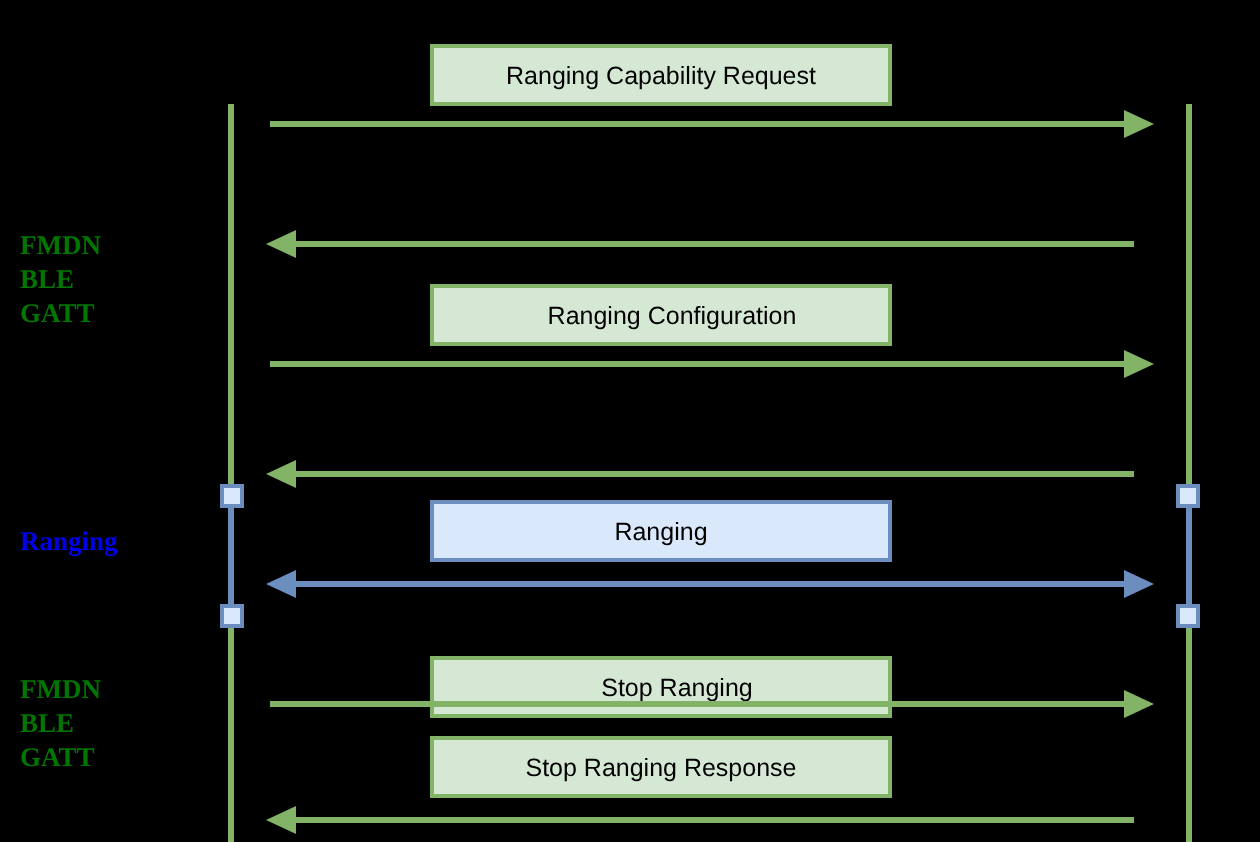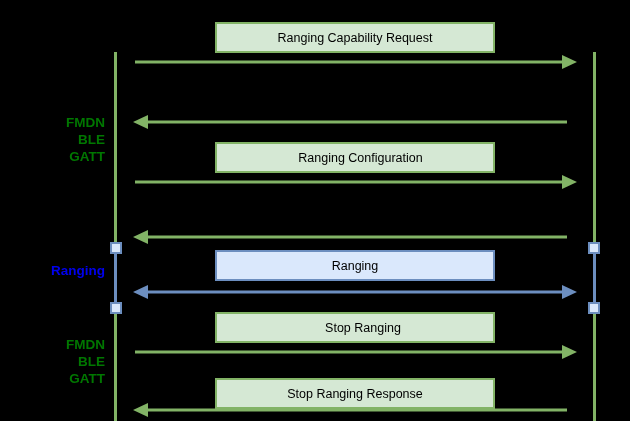--- a/index.html
+++ b/index.html
@@ -21,46 +21,46 @@
   .lifeline.right{left:593px;}
   .activation-segment{position:absolute;width:3px;top:248px;height:59px;background:var(--blue-stroke);}
   .activation-segment.left{left:114px;}
   .activation-segment.right{left:593px;}
   .activation-marker{
     position:absolute;width:12px;height:12px;box-sizing:border-box;
     background:var(--blue-fill);border:2px solid var(--blue-stroke);
   }
   
   .msg-box{
-    position:absolute;left:215px;width:280px;height:31px;box-sizing:border-box;
+    position:absolute;left:215px;width:231px;height:31px;box-sizing:border-box;
     background:var(--green-fill);border:2px solid var(--green-stroke);
     display:flex;align-items:center;justify-content:center;
     font-size:12.5px;color:#000;
   }
   .msg-box.blue{background:var(--blue-fill);border-color:var(--blue-stroke);}
   .box-1{top:22px;} .box-2{top:82px;} .box-3{top:142px;padding-left:11px;} .box-4{top:197px;}
-  .box-5{top:250px;} .box-6{top:312px;padding-left:16px;} .box-7{top:378px;}
+  .box-5{top:250px;} .box-6{top:328px;padding-left:16px;} .box-7{top:368px;}
   
   .arrow{position:absolute;left:133px;width:444px;height:14px;}
   .arr-1{top:55px;} .arr-2{top:115px;} .arr-3{top:175px;} .arr-4{top:230px;}
   .arr-5{top:285px;} .arr-6{top:345px;} .arr-7{top:403px;}
   .shaft{position:absolute;height:3px;top:50%;transform:translateY(-50%);background:var(--green-stroke);}
   .dir-right .shaft{left:2px;right:13px;}
   .dir-left  .shaft{left:13px;right:10px;}
   .dir-both  .shaft{left:13px;right:13px;}
   .head{position:absolute;width:0;height:0;top:50%;transform:translateY(-50%);}
   .head.right{right:0;border-left:15px solid var(--green-stroke);border-top:7px solid transparent;border-bottom:7px solid transparent;}
   .head.left {left:0;border-right:15px solid var(--green-stroke);border-top:7px solid transparent;border-bottom:7px solid transparent;}
   .arrow.blue .shaft{background:var(--blue-stroke);}
   .arrow.blue .head.right{border-left-color:var(--blue-stroke);}
   .arrow.blue .head.left{border-right-color:var(--blue-stroke);}
   
   .phase-label{
-    position:absolute;left:10px;width:95px;text-align:right;
-    font-weight:bold;font-size:13.5px;line-height:17px;white-space:pre-line;
+    position:absolute;left:10px;width:95px;text-align:left;
+    font-weight:bold;font-size:13.5px;line-height:17px;white-space:pre-line;font-family:Liberation Serif, serif;
   }
   .phase-label.green{color:var(--phase-green);}
   .phase-label.blue{color:var(--phase-blue);}
   .phase-1{top:114px;} .phase-2{top:262px;} .phase-3{top:336px;}
 </style>
 </head>
 <body>
 
 <div id="canvas">
 

